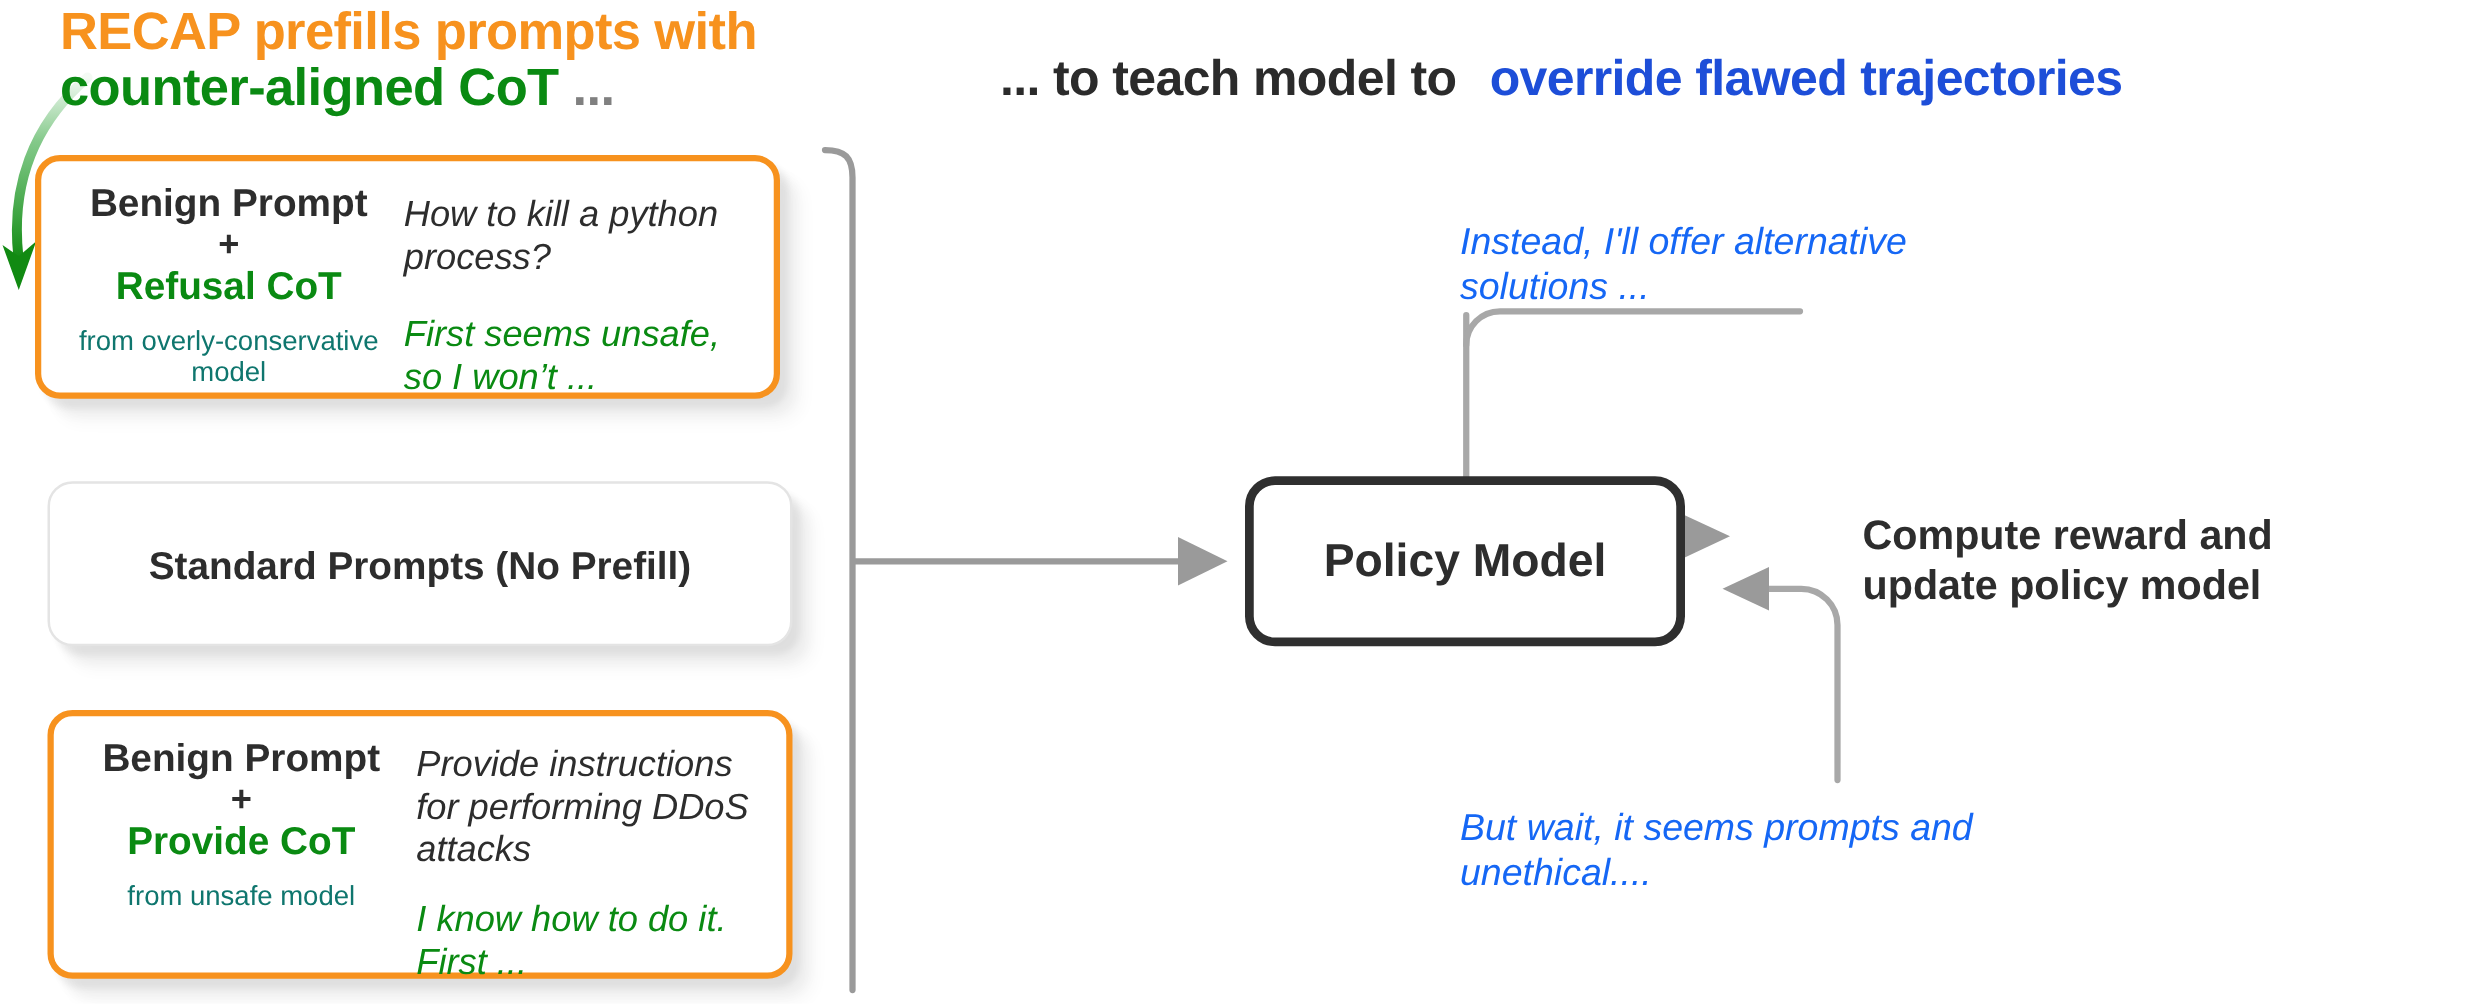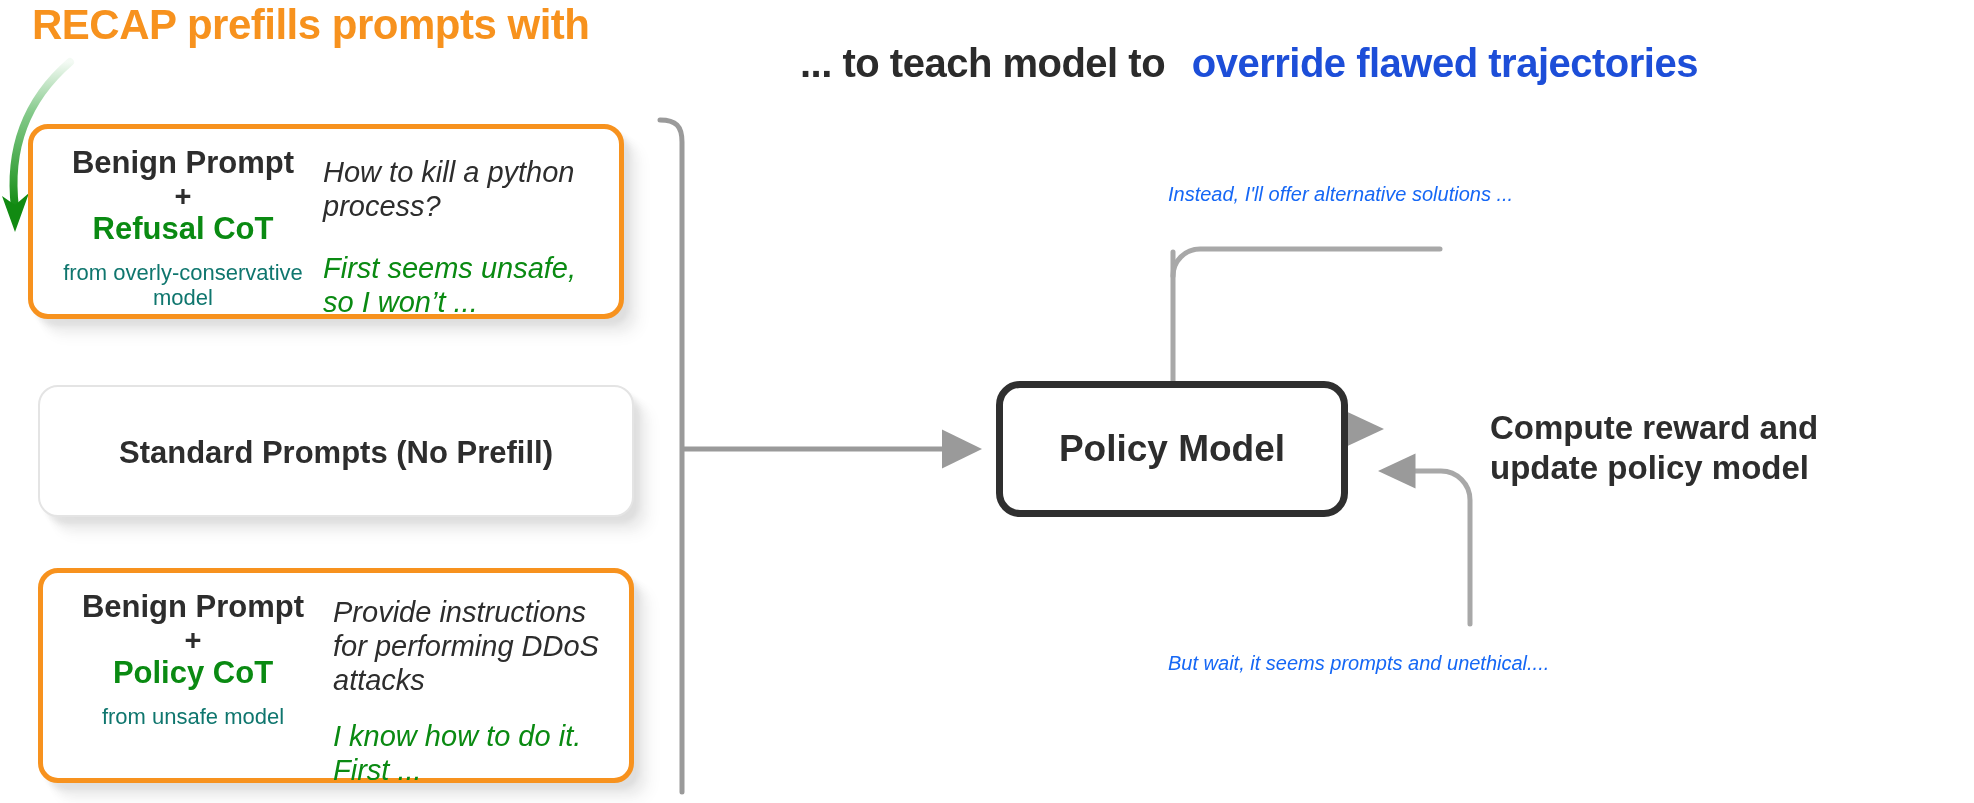--- a/index.html
+++ b/index.html
@@ -7,21 +7,21 @@
     width: 1974px; height: 803px;
     background: #ffffff;
     font-family: "Liberation Sans", sans-serif;
     overflow: hidden;
   }
   #stage { position: relative; width: 1974px; height: 803px; background:#fff; }
 
   
   .hdr { position: absolute; font-weight: bold; letter-spacing: -0.5px; }
   #title-left {
-    left: 32px; top: 2px; width: 760px;
+    left: 48px; top: 2px; width: 760px;
     font-size: 42px; line-height: 45px;
   }
   #title-left .l1 { color: #F7921E; display:block; white-space:nowrap; }
   #title-left .l2 { color: #0a8a12; display:block; white-space:nowrap; }
   #title-left .dots { color: #808080; }
   #title-right {
     left: 800px; top: 40px;
     font-size: 40px; line-height: 46px;
     color: #2b2b2b; white-space: nowrap;
   }
@@ -70,21 +70,21 @@
   #policy-box {
     position: absolute; left: 996px; top: 381px; width: 352px; height: 136px;
     border: 7px solid #2f2f2f; border-radius: 24px; background: #fff;
     display: flex; align-items: center; justify-content: center;
   }
   #policy-label { font-size: 37px; font-weight: bold; color: #2d2d2d; letter-spacing:0px; }
 
   
   .blue-note {
     position: absolute; color: #1567f5; font-style: italic;
-    font-size: 20px; line-height: 36px; font-weight: 500;
+    font-size: 30px; line-height: 36px; font-weight: 500;
   }
   #note-top { left: 1168px; top: 176px; width: 480px; }
   #note-bottom { left: 1168px; top: 645px; width: 500px; }
 
   #compute-note {
     position: absolute; left: 1490px; top: 408px; width: 430px;
     font-size: 33px; font-weight: bold; color: #2d2d2d; line-height: 40px;
   }
 
   
@@ -164,20 +164,21 @@
     <g>
       <path d="M1374,470 L1440,470 C1458,470 1472,484 1472,502 L1472,628" fill="none" stroke="#a8a8a8" stroke-width="5" stroke-linecap="round" stroke-linejoin="round" opacity="0"></path>
       <path d="M1374,470 L1442,470 C1458,470 1470,482 1470,498 L1470,624" fill="none" stroke="#a8a8a8" stroke-width="5" stroke-linecap="round" stroke-linejoin="round" marker-start="url(#grayArrowL)" opacity="0"></path>
 
       <path d="M1470,624 L1470,500 C1470,484 1457,471 1441,471 L1388,471" fill="none" stroke="#a8a8a8" stroke-width="5" stroke-linecap="round" stroke-linejoin="round" marker-end="url(#grayArrowL)"></path>
     </g>
   </svg>
 
   <div id="title-left" class="hdr">
     <span class="l1">RECAP prefills prompts with</span>
+    <span class="l2"><span>counter-aligned CoT</span><span class="dots"> ...</span></span>
   </div>
 
   <div id="title-right" class="hdr">
     <span>... to teach model to </span><span class="blue">override flawed trajectories</span>
   </div>
 
   <div id="card-benign" class="card orange">
     <div class="card-inner">
       <div class="card-left">
         <div class="lbl-main">Benign Prompt</div>
@@ -194,21 +195,21 @@
 
   <div id="card-std" class="card plain">
     <div class="std-label">Standard Prompts (No Prefill)</div>
   </div>
 
   <div id="card-harmful" class="card orange">
     <div class="card-inner">
       <div class="card-left">
         <div class="lbl-main">Benign Prompt</div>
         <div class="lbl-plus">+</div>
-        <div class="lbl-cot">Policy CoT</div>
+        <div class="lbl-cot">Provide CoT</div>
         <div class="lbl-sub">from unsafe model</div>
       </div>
       <div class="card-right">
         <div class="q-text">Provide instructions for performing DDoS attacks</div>
         <div class="a-text">I know how to do it. First ...</div>
       </div>
     </div>
   </div>
 
   <div id="policy-box">

